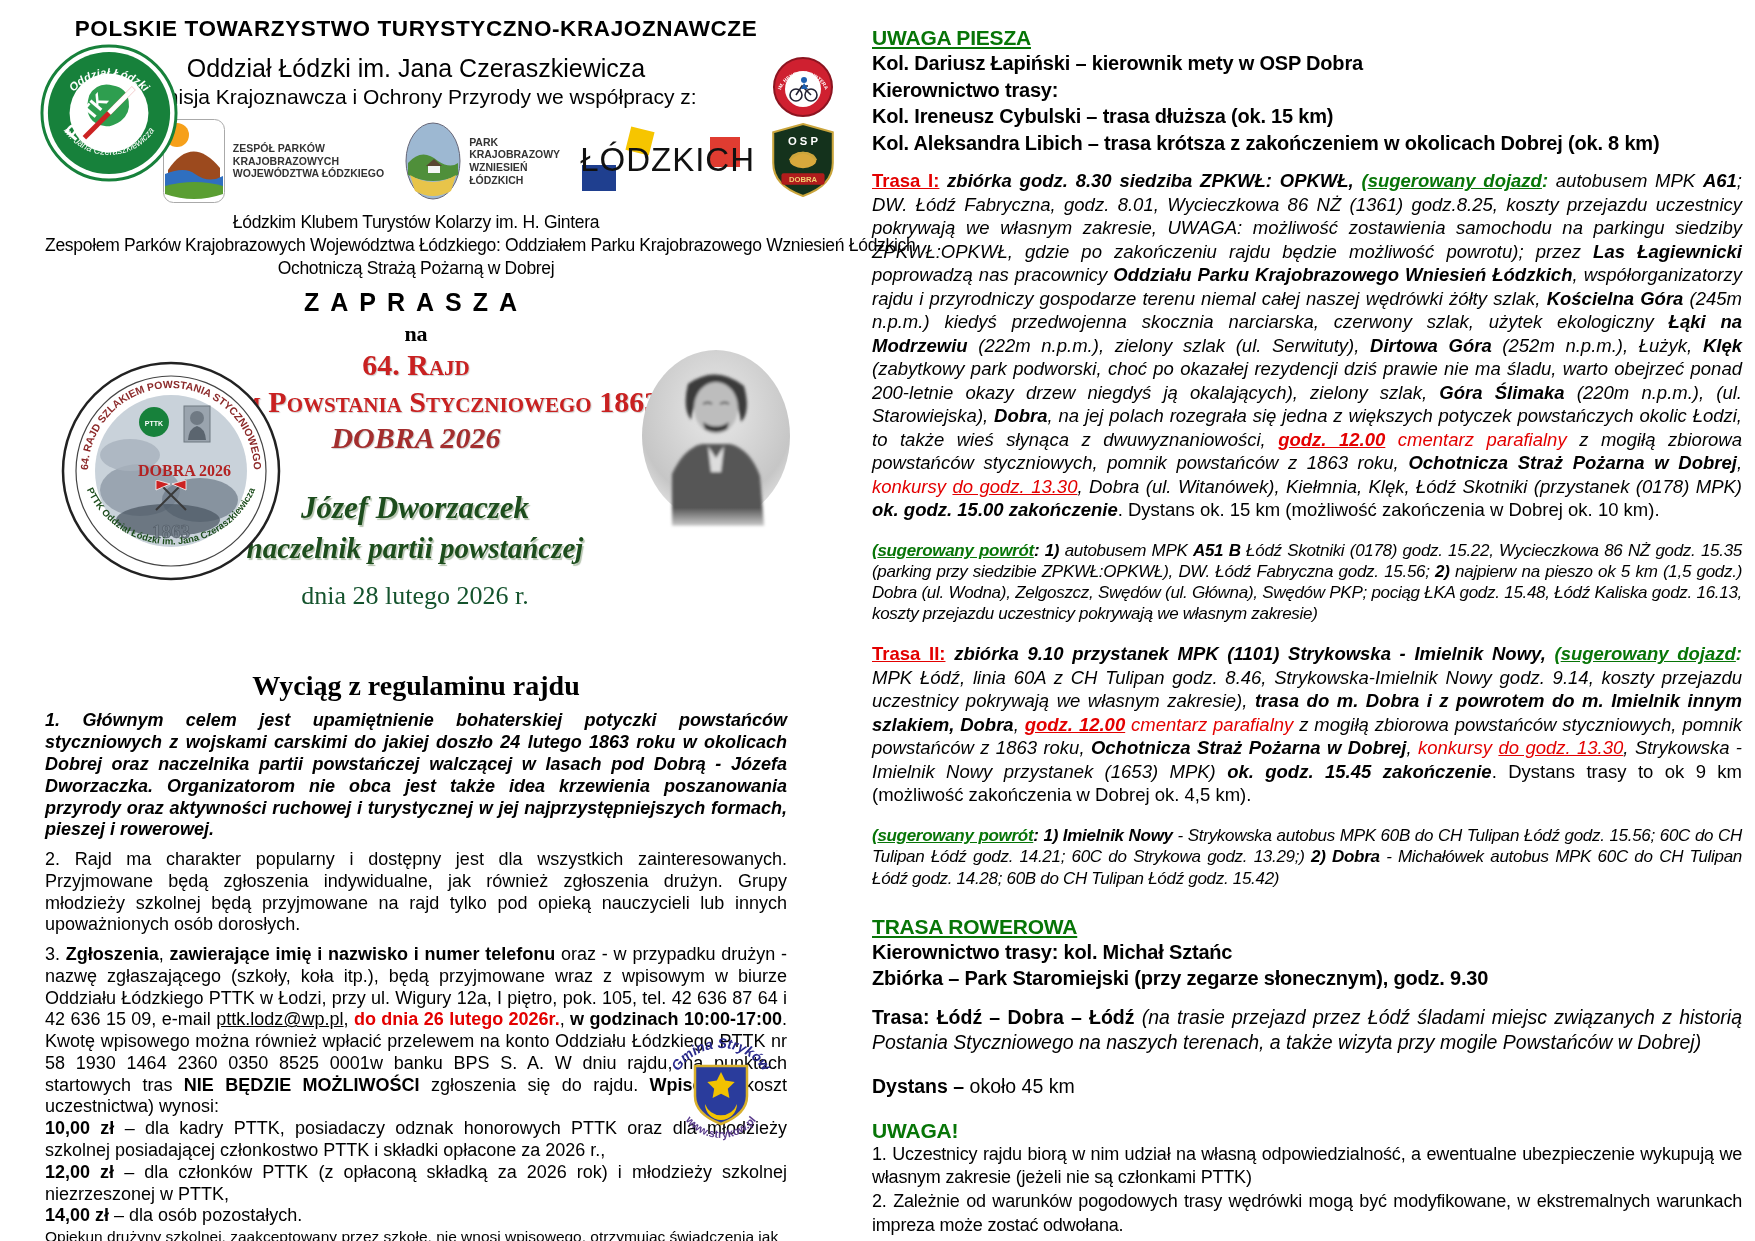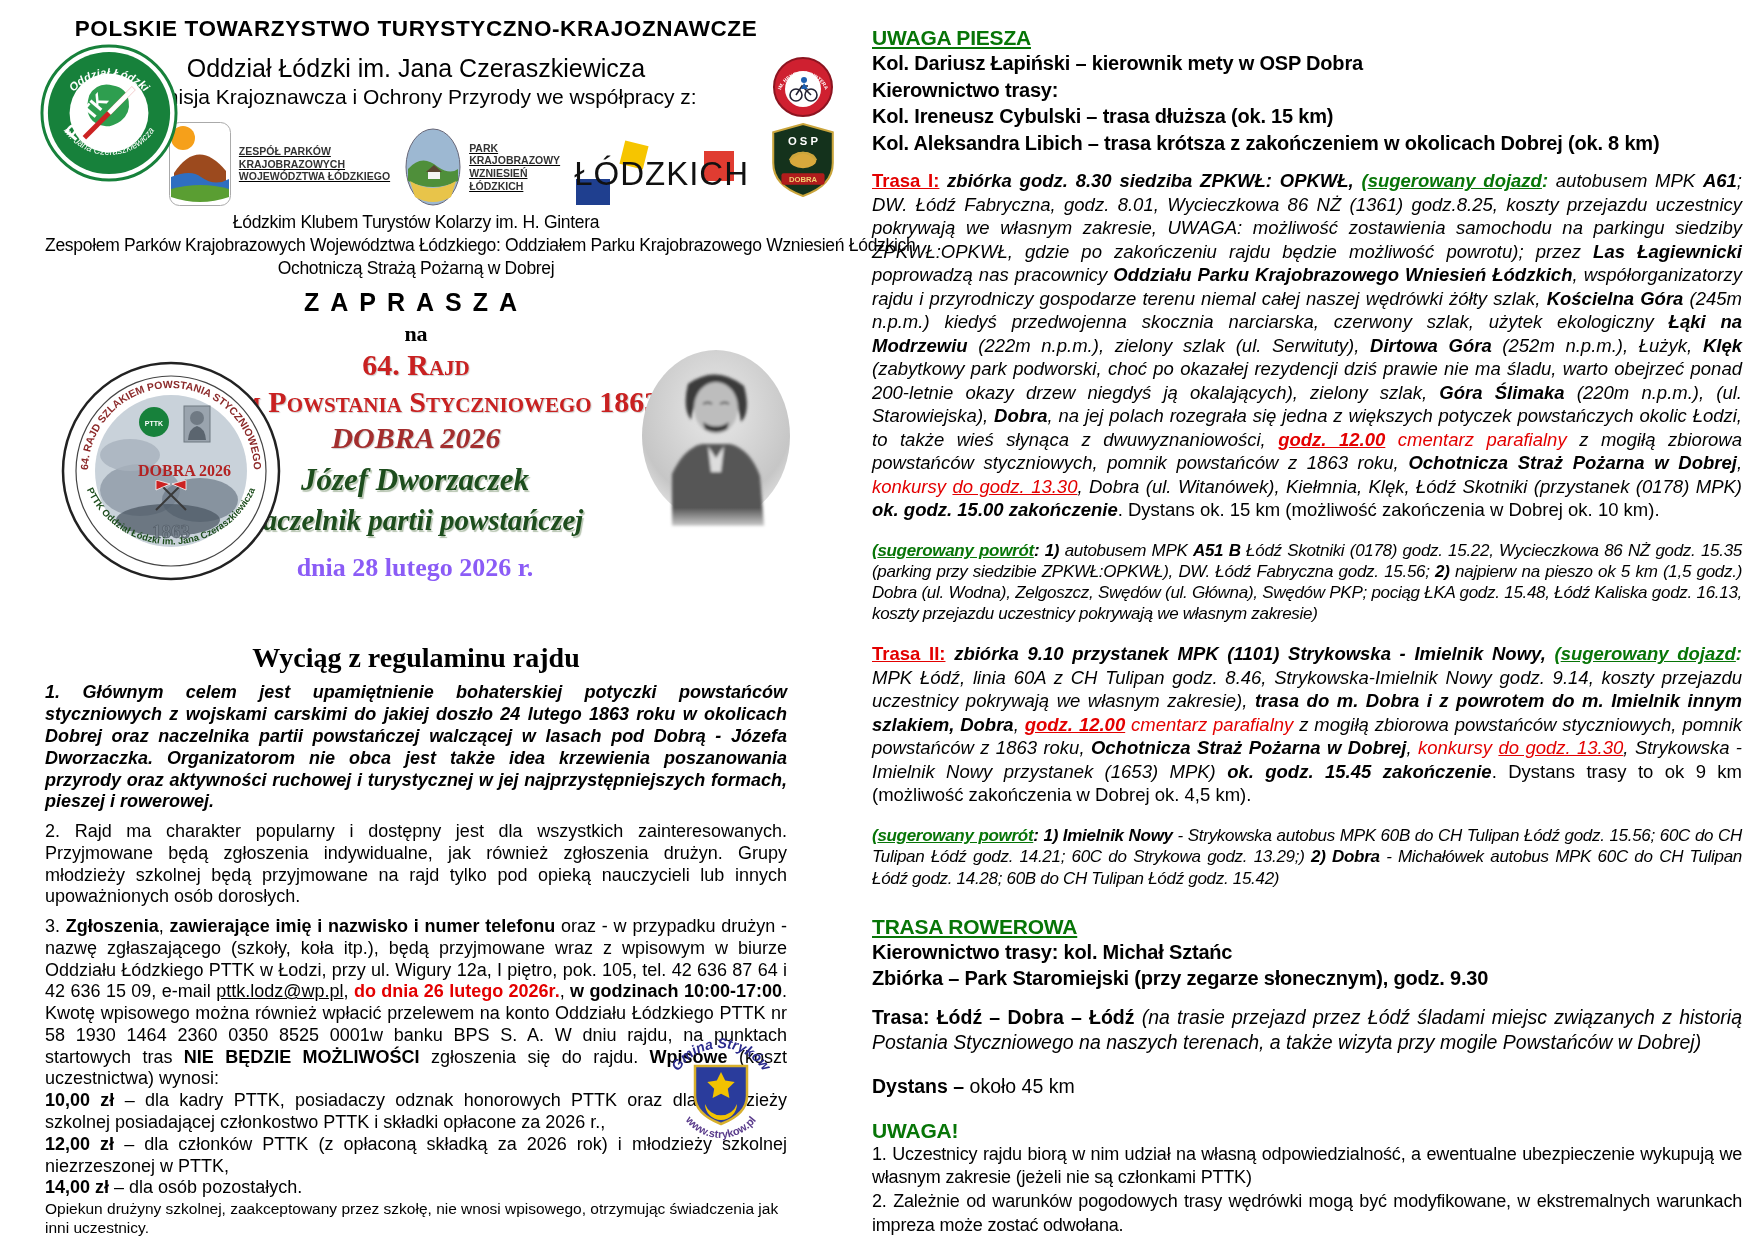--- a/index.html
+++ b/index.html
@@ -5,37 +5,37 @@
   html,body{margin:0;padding:0;background:#888;}
   .page{position:relative;width:1755px;height:1241px;background:#ffffff;overflow:hidden;
         font-family:"Liberation Sans",sans-serif;color:#000;}
   .col-left{position:absolute;left:45px;top:16px;width:742px;}
   .col-right{position:absolute;left:872px;top:26px;width:870px;}
   .c{text-align:center;}
   .nowrap{white-space:nowrap;}
   .h1{font-size:22.5px;font-weight:bold;letter-spacing:.6px;text-align:center;}
   .h2{font-size:25px;margin-top:12px;}
   .h3{font-size:21px;margin-top:2px;}
-  .logo-row{display:flex;align-items:flex-end;justify-content:center;gap:14px;margin:6px 0 4px 70px;height:92px;text-decoration:underline;}
+  .logo-row{display:flex;align-items:center;justify-content:center;gap:20px;margin:6px 0 4px 70px;height:92px;}
   .logo-unit{display:flex;align-items:center;gap:7px;}
   .logo-txt{font-size:10.5px;font-weight:bold;color:#333;line-height:1.2;text-align:left;}
   .partner{font-size:17.5px;line-height:1.3;letter-spacing:-.3px;}
   .zaprasza{font-size:25px;font-weight:bold;letter-spacing:11px;margin-top:9px;}
   .na{font-family:"Liberation Serif",serif;font-weight:bold;font-size:22px;margin-top:4px;}
   .title-red{font-family:"Liberation Serif",serif;font-variant:small-caps;font-weight:bold;
              color:#c92121;font-size:30px;line-height:1.22;text-shadow:1px 1px 1px #ccc;}
   .dobra{font-family:"Liberation Serif",serif;font-weight:bold;font-style:italic;
          color:#a32e2e;font-size:30px;line-height:1.2;text-shadow:1px 1px 1px #ccc;}
-  .hero{position:relative;height:182px;}
+  .hero{position:relative;height:182px;margin-top:28px;}
   .patron-block{position:absolute;left:150px;top:6px;width:440px;text-align:center;}
   .patron-name{font-family:"Liberation Serif",serif;font-weight:bold;font-style:italic;
                color:#1d4d1d;font-size:31px;text-shadow:1.5px 1.5px 1px #b6c4b0;}
   .patron-role{font-family:"Liberation Serif",serif;font-weight:bold;font-style:italic;
                color:#1d4d1d;font-size:29px;margin-top:6px;text-shadow:1.5px 1.5px 1px #b6c4b0;}
-  .date-line{font-family:"Liberation Serif",serif;font-weight:bold;font-size:26px;margin-top:16px;color:#8b5cf6;}
+  .date-line{font-family:"Liberation Serif",serif;font-weight:normal;font-size:26px;margin-top:16px;color:#14532d;}
   .wyciag{font-family:Liberation Serif, serif;font-weight:bold;font-size:28px;text-align:center;margin-top:4px;}
   .para{font-size:18px;line-height:1.21;text-align:justify;margin:8px 0 0 0;}
   .ital{font-style:italic;font-weight:bold;}
   .fee-line{font-size:18px;line-height:1.21;text-align:justify;}
   .fee-note{font-size:15.5px;line-height:1.2;margin-top:1px;}
   .bullet{font-size:18px;line-height:1.23;}
   .badge-stack{position:absolute;left:758px;top:56px;width:90px;display:flex;flex-direction:column;gap:4px;align-items:center;}
   .rally-badge{position:absolute;left:60px;top:360px;}
   .portrait{position:absolute;left:640px;top:348px;}
   .strykow{position:absolute;left:655px;top:1028px;}

